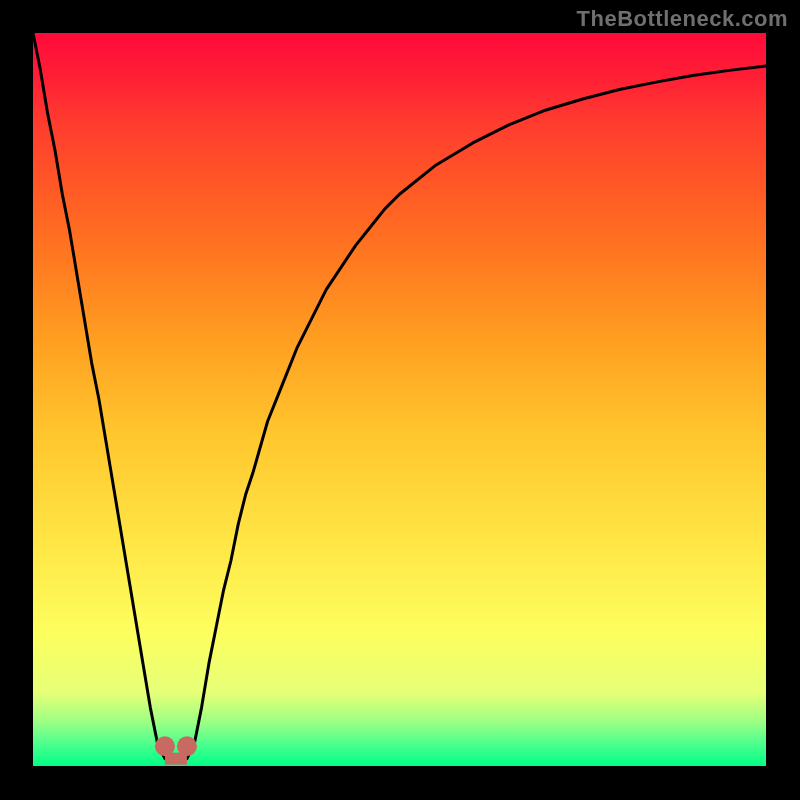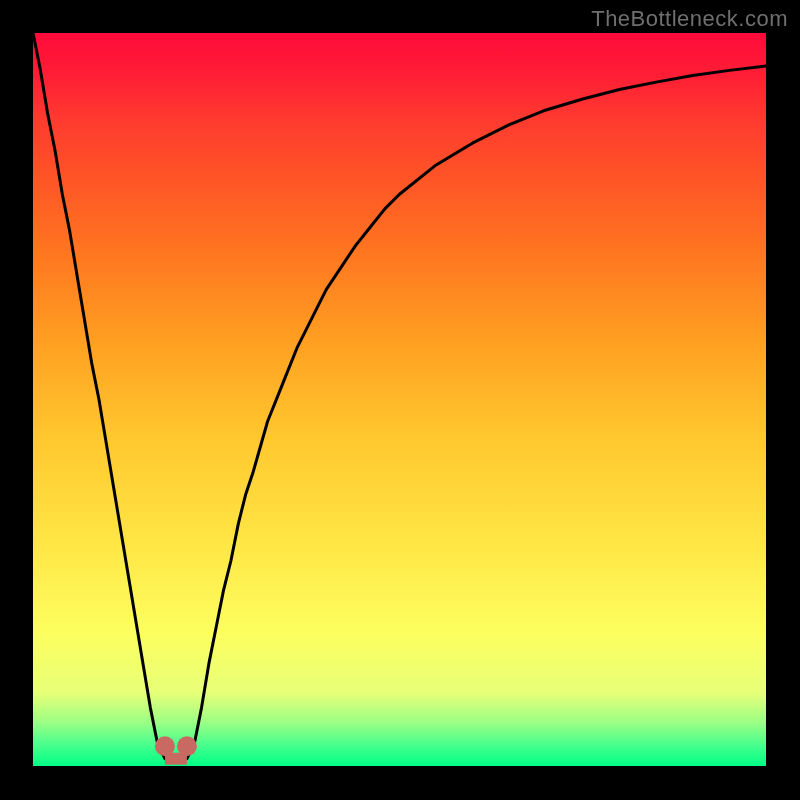--- a/index.html
+++ b/index.html
@@ -23,21 +23,21 @@
       #ffe746 70%,
       #fcff5f 82%,
       #e7ff78 90%,
       #9cff84 94%,
       #4cff8e 97%,
       #00ff85 100%);
   }
   .watermark {
     position: absolute;
     font-family: Arial, Helvetica, sans-serif;
-    font-weight: 400;
+    font-weight: 700;
     letter-spacing: 0.5px;
   }
   svg.curve {
     position: absolute;
     top: 0; left: 0;
     width: 100%; height: 100%;
     overflow: visible;
   }
 </style>
 </head>

